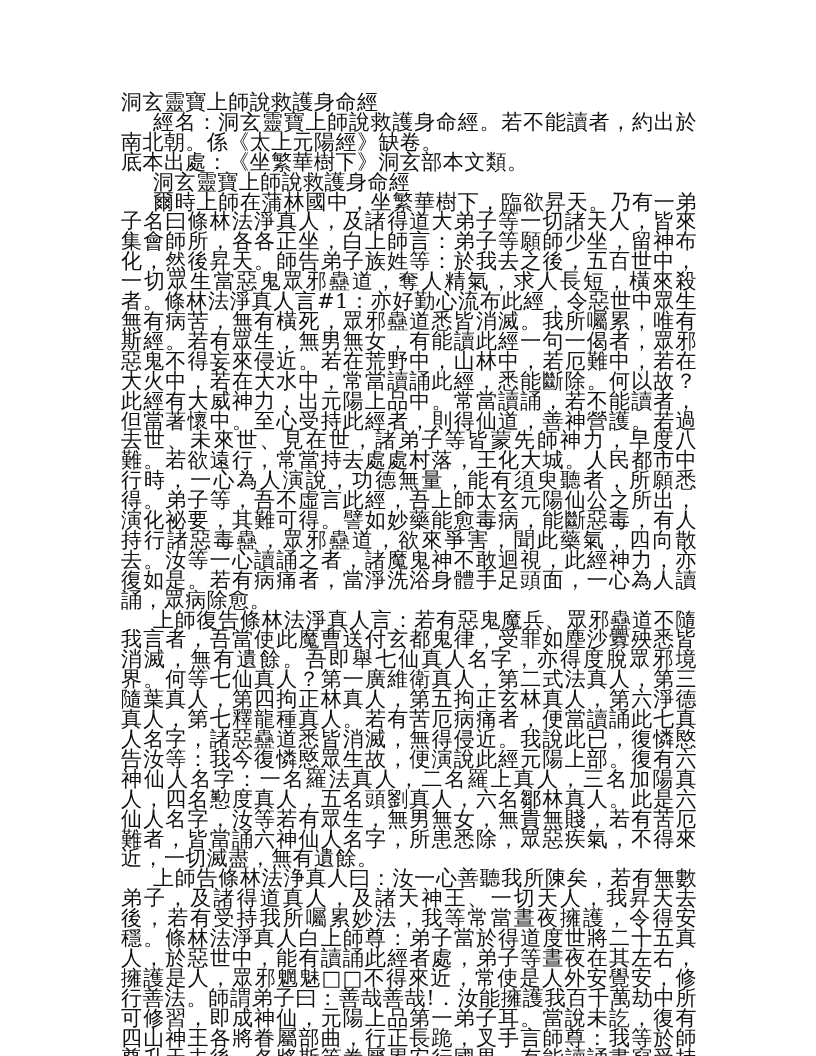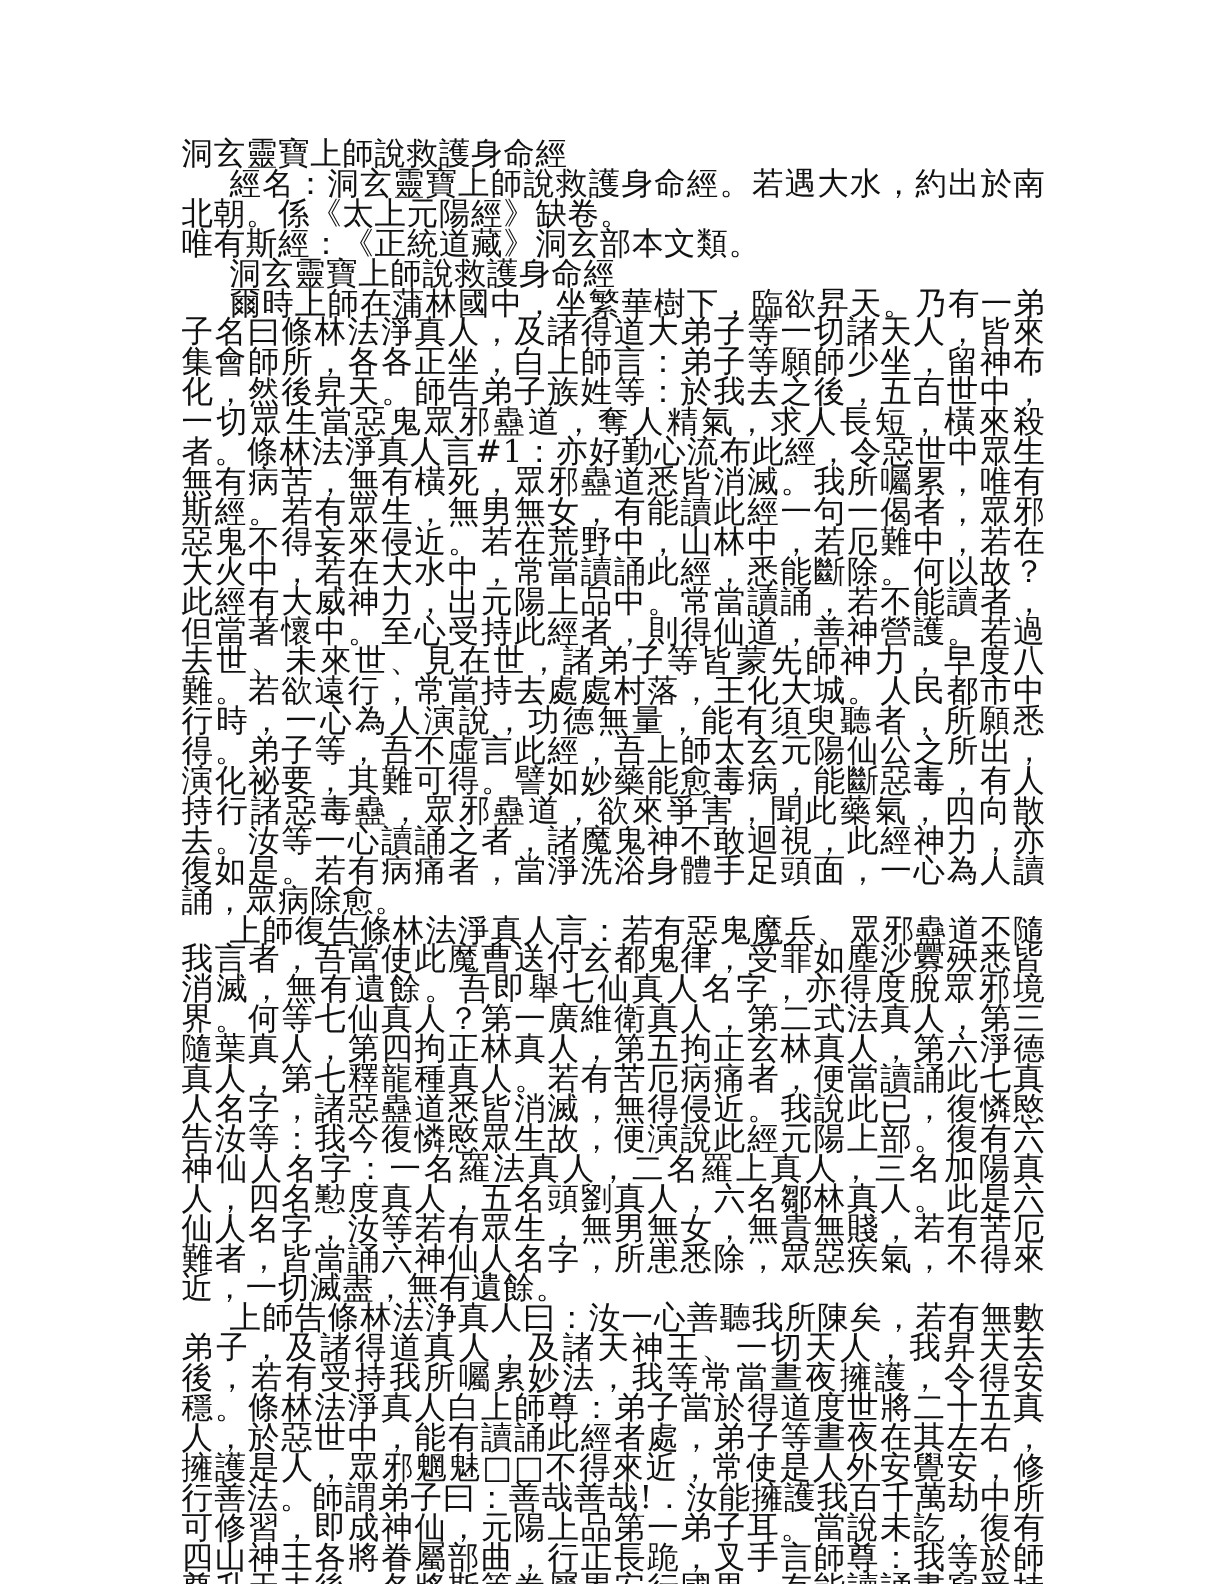--- a/index.html
+++ b/index.html
@@ -32,19 +32,19 @@
     }
     .indent {
       text-indent: 32px;
     }
   </style>
 </head>
 <body>
 
 <div class="page">
   <p class="line">洞玄靈寶上師說救護身命經</p>
-  <p class="line indent">經名：洞玄靈寶上師說救護身命經。若遇大水，約出於南北朝。係《太上元陽經》缺卷。</p>
-  <p class="line">唯有斯經：《正統道藏》洞玄部本文類。</p>
+  <p class="line indent">經名：洞玄靈寶上師說救護身命經。若不能讀者，約出於南北朝。係《太上元陽經》缺卷。</p>
+  <p class="line">底本出處：《坐繁華樹下》洞玄部本文類。</p>
   <p class="line indent">洞玄靈寶上師說救護身命經</p>
   <p class="para indent">爾時上師在蒲林國中，坐繁華樹下，臨欲昇天。乃有一弟子名曰條林法淨真人，及諸得道大弟子等一切諸天人，皆來集會師所，各各正坐，白上師言：弟子等願師少坐，留神布化，然後昇天。師告弟子族姓等：於我去之後，五百世中，一切眾生當惡鬼眾邪蠱道，奪人精氣，求人長短，橫來殺者。條林法淨真人言#1：亦好勤心流布此經，令惡世中眾生無有病苦，無有橫死，眾邪蠱道悉皆消滅。我所囑累，唯有斯經。若有眾生，無男無女，有能讀此經一句一偈者，眾邪惡鬼不得妄來侵近。若在荒野中，山林中，若厄難中，若在大火中，若在大水中，常當讀誦此經，悉能斷除。何以故？此經有大威神力，出元陽上品中。常當讀誦，若不能讀者，但當著懷中。至心受持此經者，則得仙道，善神營護。若過去世、未來世、見在世，諸弟子等皆蒙先師神力，早度八難。若欲遠行，常當持去處處村落，王化大城。人民都市中行時，一心為人演說，功德無量，能有須臾聽者，所願悉得。弟子等，吾不虛言此經，吾上師太玄元陽仙公之所出，演化祕要，其難可得。譬如妙藥能愈毒病，能斷惡毒，有人持行諸惡毒蠱，眾邪蠱道，欲來爭害，聞此藥氣，四向散去。汝等一心讀誦之者，諸魔鬼神不敢迴視，此經神力，亦復如是。若有病痛者，當淨洗浴身體手足頭面，一心為人讀誦，眾病除愈。</p>
   <p class="para indent">上師復告條林法淨真人言：若有惡鬼魔兵、眾邪蠱道不隨我言者，吾當使此魔曹送付玄都鬼律，受罪如塵沙釁殃悉皆消滅，無有遺餘。吾即舉七仙真人名字，亦得度脫眾邪境界。何等七仙真人？第一廣維衛真人，第二式法真人，第三隨葉真人，第四拘正林真人，第五拘正玄林真人，第六淨德真人，第七釋龍種真人。若有苦厄病痛者，便當讀誦此七真人名字，諸惡蠱道悉皆消滅，無得侵近。我說此已，復憐愍告汝等：我今復憐愍眾生故，便演說此經元陽上部。復有六神仙人名字：一名羅法真人，二名羅上真人，三名加陽真人，四名懃度真人，五名頭劉真人，六名鄒林真人。此是六仙人名字，汝等若有眾生，無男無女，無貴無賤，若有苦厄難者，皆當誦六神仙人名字，所患悉除，眾惡疾氣，不得來近，一切滅盡，無有遺餘。</p>
   <p class="para indent">上師告條林法浄真人曰：汝一心善聽我所陳矣，若有無數弟子，及諸得道真人，及諸天神王、一切天人，我昇天去後，若有受持我所囑累妙法，我等常當晝夜擁護，令得安穩。條林法淨真人白上師尊：弟子當於得道度世將二十五真人，於惡世中，能有讀誦此經者處，弟子等晝夜在其左右，擁護是人，眾邪魍魅□□不得來近，常使是人外安覺安，修行善法。師謂弟子曰：善哉善哉!．汝能擁護我百千萬劫中所可修習，即成神仙，元陽上品第一弟子耳。當說未訖，復有四山神王各將眷屬部曲，行正長跪，叉手言師尊：我等於師尊升天去後，各將斯等眷屬累安行國界。有能讀誦書寫受持此經，我等眷屬常來隨逐是人，晝夜擁護，令不見惡。是人欲#2 行曠野者，我常隨逐導從，勤力擁護，不離是人，不令惡鬼妄來侵近，常得充足，不令饑渴。所欲求者，我等山神王遣諸軍將吏兵，悉令供給，如其所願，無所乏少。何以故？是人能流布此經，修行善法，供養仙寶，元陽上品，擊其仙簿，令不斷絕。說此已，復有七山神王等各各長跪，叉手於上師前，一心稽首，白師尊言：我等山神王領眾無數，上有百千天人，常當飛行於惡世中。人間有能讀誦書寫受持是元陽卻魔經者，我等山神王與天人齊執，與其眷屬共到天上。是人所住之處，受此法典，常當守護，晝夜不離其四面。擁護是人，眾魔惡鬼不得奪其精氣，不得橫來絕命，不得橫來擾害，不得求其長短，不得觸厭，令毒不行。我等眷屬常來在其人所住，於空虛中，是人若遇大火，我等山神王力隨其方便，救護其身，不令大火所燒。若遇大水，悉決漂去，我等山神王力即於空中來接是人，不令見溺，水即停住，得度水難。若遇大賊，我於四面救護是人，能使賊心刀仗不舉，即發慈心。若遇官法繫縛枷鎖，晝夜愁苦，我等山神王力各各將眷屬軍將吏兵，於虛空中，能令其官心生歡喜，悉令放赦，皆得解脫。我等山神王力眷屬軍將吏兵伏弩，一心救護，不令他緣而得擾亂，於無數國土人民、聚落城邑劫中，常念是經。何以故？此經仙聖殷勤所囑之法，其文流布，法應宣傳。若有未昇仙道士，逕行林野，止息樹崖者，若有山神魔女、崖響惡精、魑魅魍魎來欲撓害之者，我等山神王力能令是人不生畏想，存思如故。上師言：吾今謂汝等山神王承從，善哉善哉！汝等軍將吏兵曾於過去世時，至</p>
 </div>
 
 </body></html>

